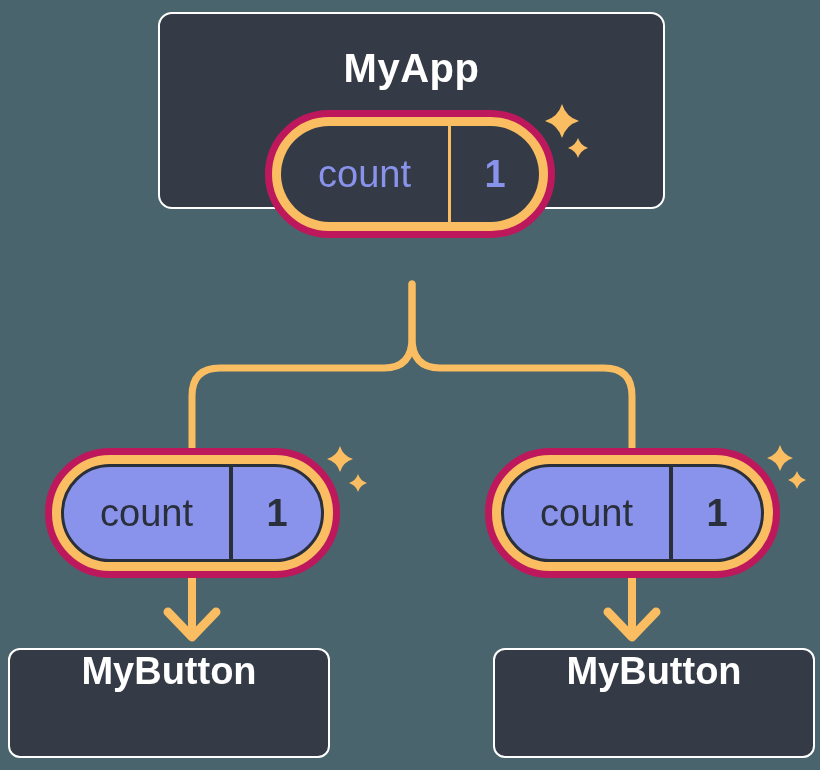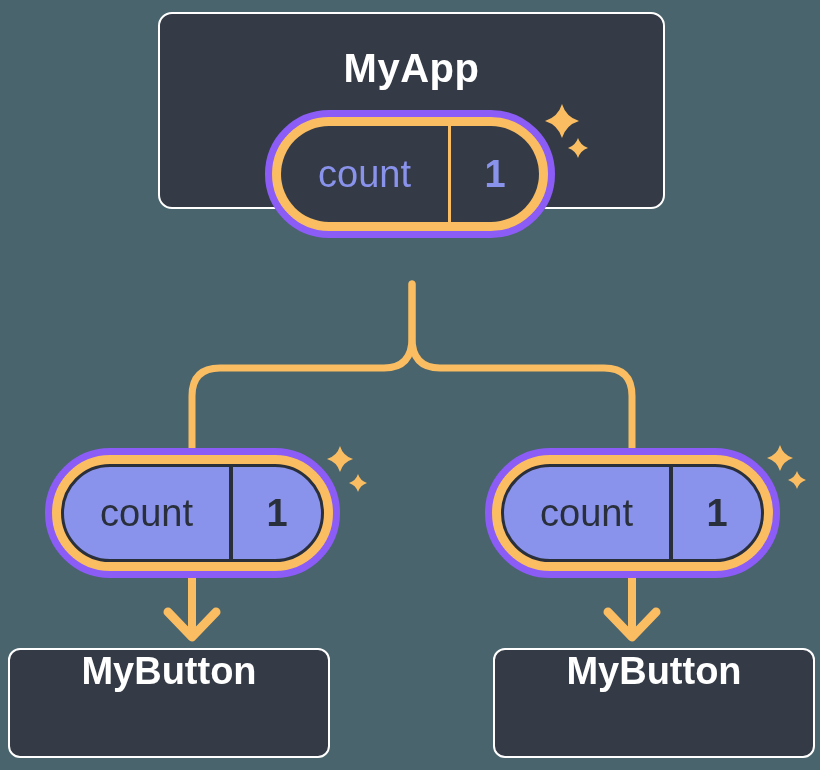--- a/index.html
+++ b/index.html
@@ -29,21 +29,21 @@
     width:322px; height:110px; border-radius:12px;
     display:flex; align-items:flex-start; justify-content:center;
     font-size:38px; font-weight:bold;
   }
   .card.child.left  { left:8px;   top:648px; }
   .card.child.right { left:493px; top:648px; }
 
   
   .pill {
     position:absolute; box-sizing:border-box;
-    border:7px solid #8b5cf6; background:#FABD62;
+    border:7px solid #be185d; background:#FABD62;
     border-radius:999px; padding:9px;
   }
   .pill-core {
     box-sizing:border-box; width:100%; height:100%;
     border-radius:999px; display:flex; overflow:hidden;
   }
   .pill-label {
     flex:1; display:flex; align-items:center; justify-content:center;
     font-size:38px;
   }

